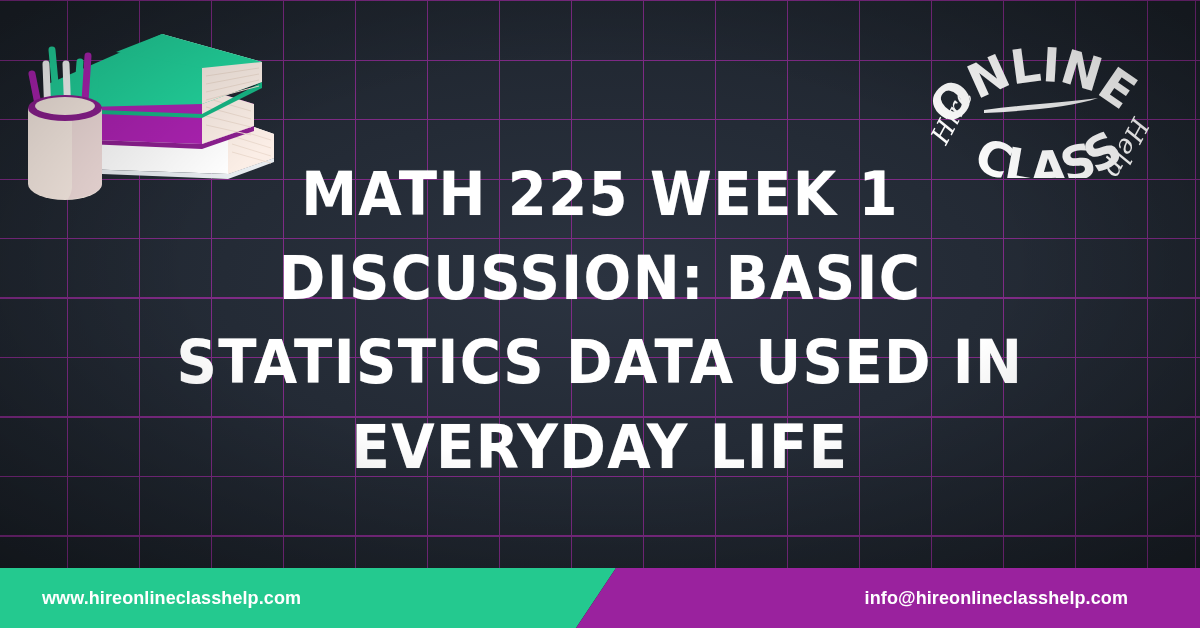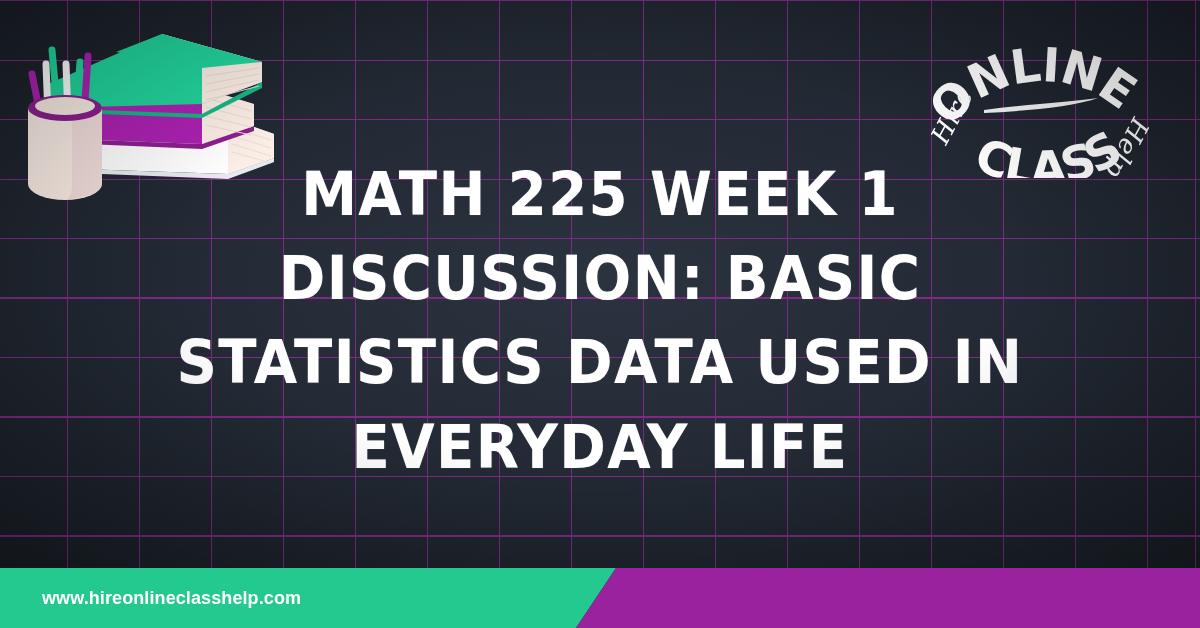--- a/index.html
+++ b/index.html
@@ -180,15 +180,16 @@
     <span class="ln">Statistics Data Used In</span>
     <span class="ln">Everyday Life</span>
   </div>
 
   <div id="vignette"></div>
 
   <div id="footer">
     <div class="band-teal"></div>
     <div class="band-purple"></div>
     <div class="txt site">www.hireonlineclasshelp.com</div>
+    <div class="txt email">info@hireonlineclasshelp.com</div>
   </div>
 
 </div>
 
 </body></html>

